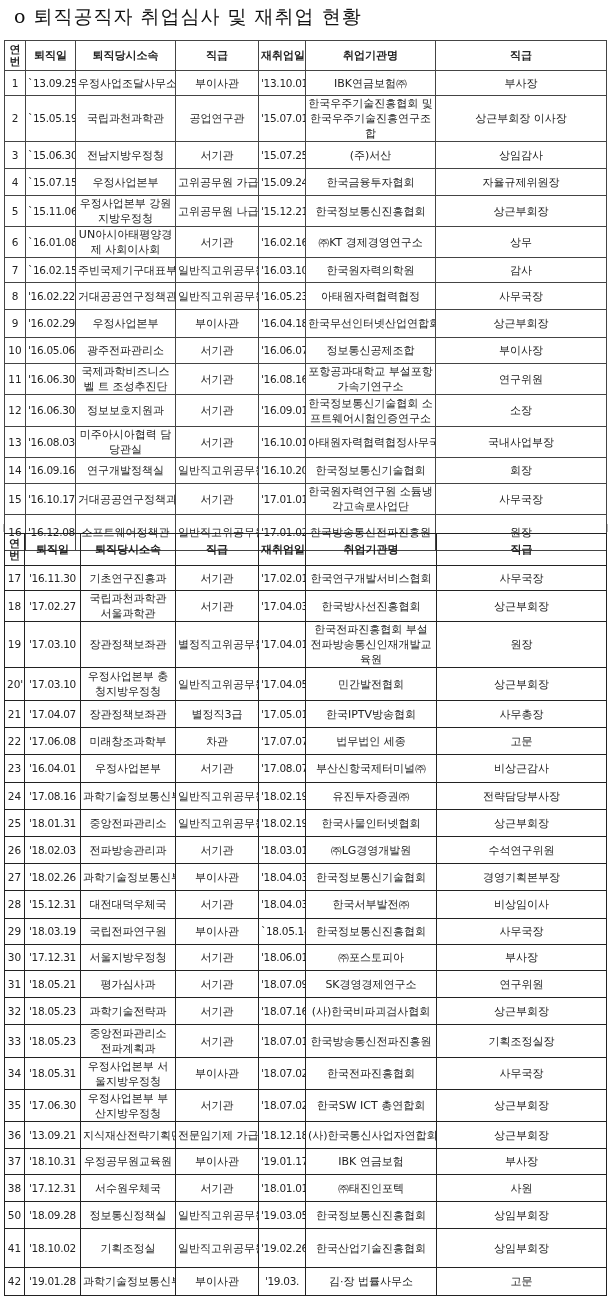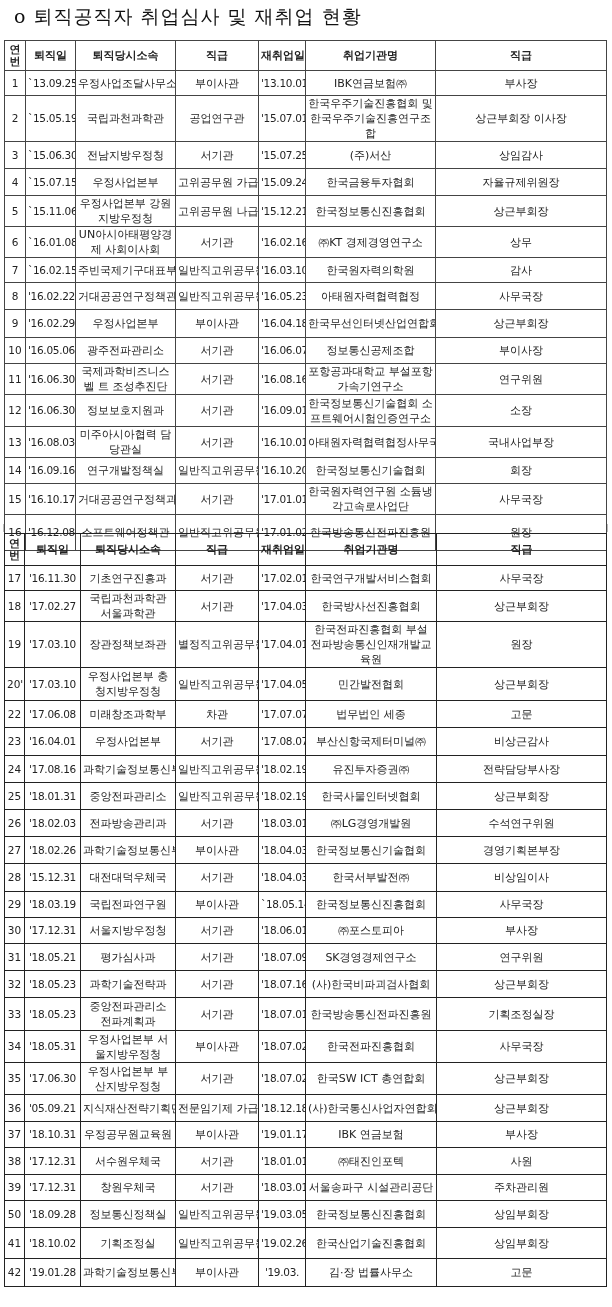--- a/index.html
+++ b/index.html
@@ -250,20 +250,29 @@
       <tr style="height: 33px;">
         <td class="no">20'</td>
         <td class="date">'17.03.10</td>
         <td class="multi">우정사업본부 충청지방우정청</td>
         <td class="">일반직고위공무원</td>
         <td class="date">'17.04.05</td>
         <td class="">민간발전협회</td>
         <td class="">상근부회장</td>
       </tr>
       <tr style="height: 27px;">
+        <td class="no">21</td>
+        <td class="date">'17.04.07</td>
+        <td class="">장관정책보좌관</td>
+        <td class="">별정직3급</td>
+        <td class="date">'17.05.01</td>
+        <td class="">한국IPTV방송협회</td>
+        <td class="">사무총장</td>
+      </tr>
+      <tr style="height: 27px;">
         <td class="no">22</td>
         <td class="date">'17.06.08</td>
         <td class="">미래창조과학부</td>
         <td class="">차관</td>
         <td class="date">'17.07.07</td>
         <td class="">법무법인 세종</td>
         <td class="">고문</td>
       </tr>
       <tr style="height: 28px; padding-left: 44px;">
         <td class="no">23</td>
@@ -377,21 +386,21 @@
         <td class="no">35</td>
         <td class="date">'17.06.30</td>
         <td class="multi">우정사업본부 부산지방우정청</td>
         <td class="">서기관</td>
         <td class="date">'18.07.02</td>
         <td class="multi">한국SW ICT 총연합회</td>
         <td class="">상근부회장</td>
       </tr>
       <tr style="height: 27px;">
         <td class="no">36</td>
-        <td class="date">'05.09.21</td>
+        <td class="date">'13.09.21</td>
         <td class="">지식재산전략기획단</td>
         <td class="">전문임기제 가급</td>
         <td class="date">'18.12.18</td>
         <td class="">(사)한국통신사업자연합회</td>
         <td class="">상근부회장</td>
       </tr>
       <tr style="height: 26px;">
         <td class="no">37</td>
         <td class="date">'18.10.31</td>
         <td class="">우정공무원교육원</td>
@@ -402,39 +411,30 @@
       </tr>
       <tr style="height: 27px;">
         <td class="no">38</td>
         <td class="date">'17.12.31</td>
         <td class="">서수원우체국</td>
         <td class="">서기관</td>
         <td class="date">'18.01.01</td>
         <td class="">㈜태진인포텍</td>
         <td class="">사원</td>
       </tr>
-      <tr style="height: 26px;">
-        <td class="no">39</td>
-        <td class="date">'17.12.31</td>
-        <td class="">창원우체국</td>
-        <td class="">서기관</td>
-        <td class="date">'18.03.01</td>
-        <td class="multi">서울송파구 시설관리공단</td>
-        <td class="">주차관리원</td>
-      </tr>
       <tr style="height: 27px;">
         <td class="no">50</td>
         <td class="date">'18.09.28</td>
         <td class="">정보통신정책실</td>
         <td class="">일반직고위공무원</td>
         <td class="date">'19.03.05</td>
         <td class="">한국정보통신진흥협회</td>
         <td class="">상임부회장</td>
       </tr>
-      <tr style="height: 31px;">
+      <tr style="height: 39px;">
         <td class="no">41</td>
         <td class="date">'18.10.02</td>
         <td class="">기획조정실</td>
         <td class="">일반직고위공무원</td>
         <td class="date">'19.02.26</td>
         <td class="">한국산업기술진흥협회</td>
         <td class="">상임부회장</td>
       </tr>
       <tr style="height: 28px;">
         <td class="no">42</td>

